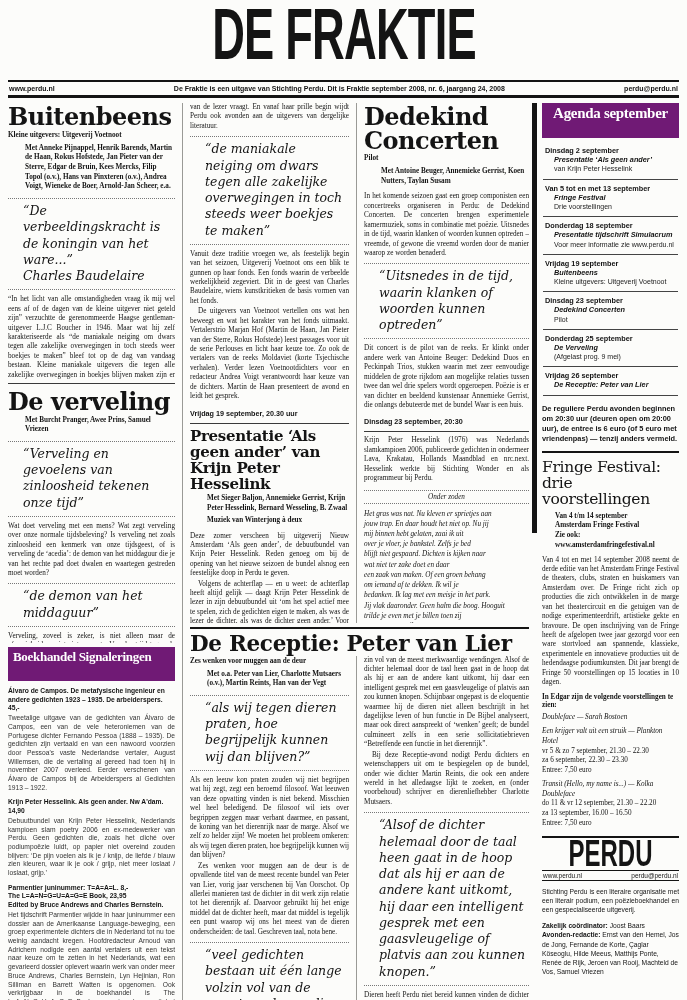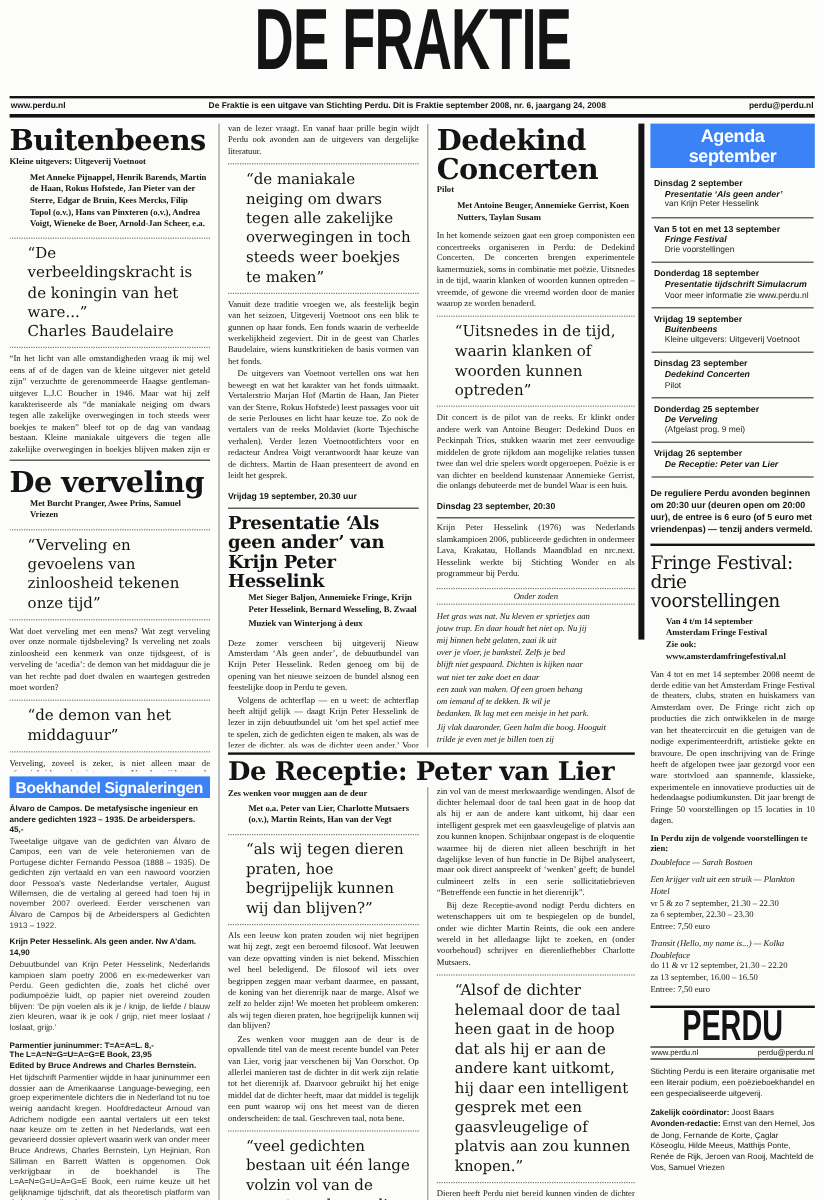--- a/index.html
+++ b/index.html
@@ -28,26 +28,26 @@
   .h-med{font-family:"DejaVu Serif",serif;font-weight:bold;font-size:15px;line-height:1.08;
         letter-spacing:-0.3px;margin:3px 0 2px;}
   .h-receptie{font-family:"DejaVu Serif",serif;font-weight:bold;font-size:21.5px;letter-spacing:-0.3px;
         line-height:1.0;margin:4px 0 1px;white-space:nowrap;}
   .kicker{font-weight:bold;font-size:7.2px;margin:1px 0 5px;}
   .cast{font-weight:bold;font-size:7.2px;line-height:1.35;padding-left:17px;margin:2px 0 6px;}
   .pre{white-space:pre-line;}
   .body-text{font-size:7.2px;line-height:1.31;text-align:justify;margin:0 0 1px 0;}
   .indent{text-indent:8px;}
   .pullquote{border-top:1px dotted #777;border-bottom:1px dotted #777;margin:5px 0;
-        padding:4px 2px 5px 15px;font-family:"DejaVu Serif",serif;
+        padding:4px 2px 5px 15px;font-style:italic;font-family:"DejaVu Serif",serif;
         font-size:12.5px;line-height:1.3;}
   .date-line{font-family:"Liberation Sans",sans-serif;font-weight:bold;font-size:7.2px;margin:7px 0 4px;line-height:1.4;}
   .sec-rule{border:none;border-top:1px solid #3a3a3a;margin:4px 0 4px;}
-  .banner{background:#3b82f6;color:#fff;font-family:Liberation Sans, sans-serif;font-weight:bold;
-        padding:2px 5px 1px;letter-spacing:-0.3px;}
+  .banner{background:#701a75;color:#fff;font-family:Liberation Serif, serif;font-weight:bold;
+        padding:2px 5px 16px;letter-spacing:-0.3px;}
   
   .sec-buitenbeens{height:276px;overflow:hidden;}
   .sec-verveling{height:255px;overflow:hidden;}
   
   .banner-sig{font-size:13px;margin:4px 0 2px;}
   .sig-head{font-family:"Liberation Sans",sans-serif;font-weight:bold;font-size:6.7px;line-height:1.3;margin-top:6px;}
   .sig-body{font-family:"Liberation Sans",sans-serif;font-size:6.7px;line-height:1.3;color:#333;text-align:justify;margin:1px 0;}
   
   .poem-title{text-align:center;font-style:italic;font-size:7.2px;border-top:1px dotted #777;
         border-bottom:1px dotted #777;padding:2px 0;margin-top:6px;}
@@ -145,21 +145,21 @@
           <p class="body-text">van de lezer vraagt. En vanaf haar prille begin wijdt Perdu ook avonden aan de uitgevers van dergelijke literatuur.</p>
           <div class="pullquote">“de maniakale neiging om dwars tegen alle zakelijke overwegingen in toch steeds weer boekjes te maken”</div>
           <p class="body-text">Vanuit deze traditie vroegen we, als feestelijk begin van het seizoen, Uitgeverij Voetnoot ons een blik te gunnen op haar fonds. Een fonds waarin de verbeelde werkelijkheid zegeviert. Dit in de geest van Charles Baudelaire, wiens kunstkritieken de basis vormen van het fonds.</p>
           <p class="body-text indent">De uitgevers van Voetnoot vertellen ons wat hen beweegt en wat het karakter van het fonds uitmaakt. Vertalerstrio Marjan Hof (Martin de Haan, Jan Pieter van der Sterre, Rokus Hofstede) leest passages voor uit de serie Perlouses en licht haar keuze toe. Zo ook de vertalers van de reeks Moldaviet (korte Tsjechische verhalen). Verder lezen Voetnootdichters voor en redacteur Andrea Voigt verantwoordt haar keuze van de dichters. Martin de Haan presenteert de avond en leidt het gesprek.</p>
           <div class="date-line">Vrijdag 19 september, 20.30 uur</div>
 
           <hr class="sec-rule">
 
           <section>
             <h2 class="h-med">Presentatie ‘Als geen ander’ van Krijn Peter Hesselink</h2>
-            <div class="cast" style="margin-bottom:1px;">Met Sieger Baljon, Annemieke Fringe, Krijn Peter Hesselink, Bernard Wesseling, B. Zwaal</div>
+            <div class="cast" style="margin-bottom:1px;">Met Sieger Baljon, Annemieke Gerrist, Krijn Peter Hesselink, Bernard Wesseling, B. Zwaal</div>
             <div class="cast">Muziek van Winterjong à deux</div>
             <p class="body-text">Deze zomer verscheen bij uitgeverij Nieuw Amsterdam ‘Als geen ander’, de debuutbundel van Krijn Peter Hesselink. Reden genoeg om bij de opening van het nieuwe seizoen de bundel alsnog een feestelijke doop in Perdu te geven.</p>
             <p class="body-text indent">Volgens de achterflap — en u weet: de achterflap heeft altijd gelijk — daagt Krijn Peter Hesselink de lezer in zijn debuutbundel uit ‘om het spel actief mee te spelen, zich de gedichten eigen te maken, als was de lezer de dichter, als was de dichter geen ander.’ Voor de presentatie gaat een aantal dichters de uitdaging aan. Met hun markante voordracht zullen Bernard Wesseling, Annemieke Gerrist, Sieger Baljon en B. Zwaal zich Krijn Peter Hesselinks gedichten toeëigenen. Ook de band Winterjong en Krijn Peter Hesselink zelf zullen van zich laten horen. De avond zal worden afgesloten met een borrel waarin u de gelegenheid krijgt om Krijn Peter Hesselink met zijn bundel te feliciteren.</p>
           </section>
         </div>
 
         <div class="mid-right">
           <section>
             <h1 class="h-big">Dedekind Concerten</h1>
             <div class="kicker">Pilot</div>
@@ -256,21 +256,21 @@
       </div>
 
       <p class="agenda-note">De reguliere Perdu avonden beginnen om 20:30 uur (deuren open om 20:00 uur), de entree is 6 euro (of 5 euro met vriendenpas) — tenzij anders vermeld.</p>
 
       <section>
         <h2 class="fringe-title">Fringe Festival: drie voorstellingen</h2>
         <div class="fringe-info pre">Van 4 t/m 14 september
 Amsterdam Fringe Festival
 Zie ook: www.amsterdamfringefestival.nl</div>
         <p class="body-text">Van 4 tot en met 14 september 2008 neemt de derde editie van het Amsterdam Fringe Festival de theaters, clubs, straten en huiskamers van Amsterdam over. De Fringe richt zich op producties die zich ontwikkelen in de marge van het theatercircuit en die getuigen van de nodige experimenteerdrift, artistieke gekte en bravoure. De open inschrijving van de Fringe heeft de afgelopen twee jaar gezorgd voor een ware stortvloed aan spannende, klassieke, experimentele en innovatieve producties uit de hedendaagse podiumkunsten. Dit jaar brengt de Fringe 50 voorstellingen op 15 locaties in 10 dagen.</p>
-        <div class="listing-head">In Perdu zijn de volgende voorstellingen te zien:</div>
+        <div class="listing-head">In Edgar zijn de volgende voorstellingen te zien:</div>
         <div class="show">
           <div class="show-title">Doubleface — Sarah Bostoen</div>
         </div>
         <div class="show">
           <div class="show-title">Een krijger valt uit een struik — Plankton Hotel</div>
           <div class="pre">vr 5 &amp; zo 7 september, 21.30 – 22.30
 za 6 september, 22.30 – 23.30
 Entree: 7,50 euro</div>
         </div>
         <div class="show">

